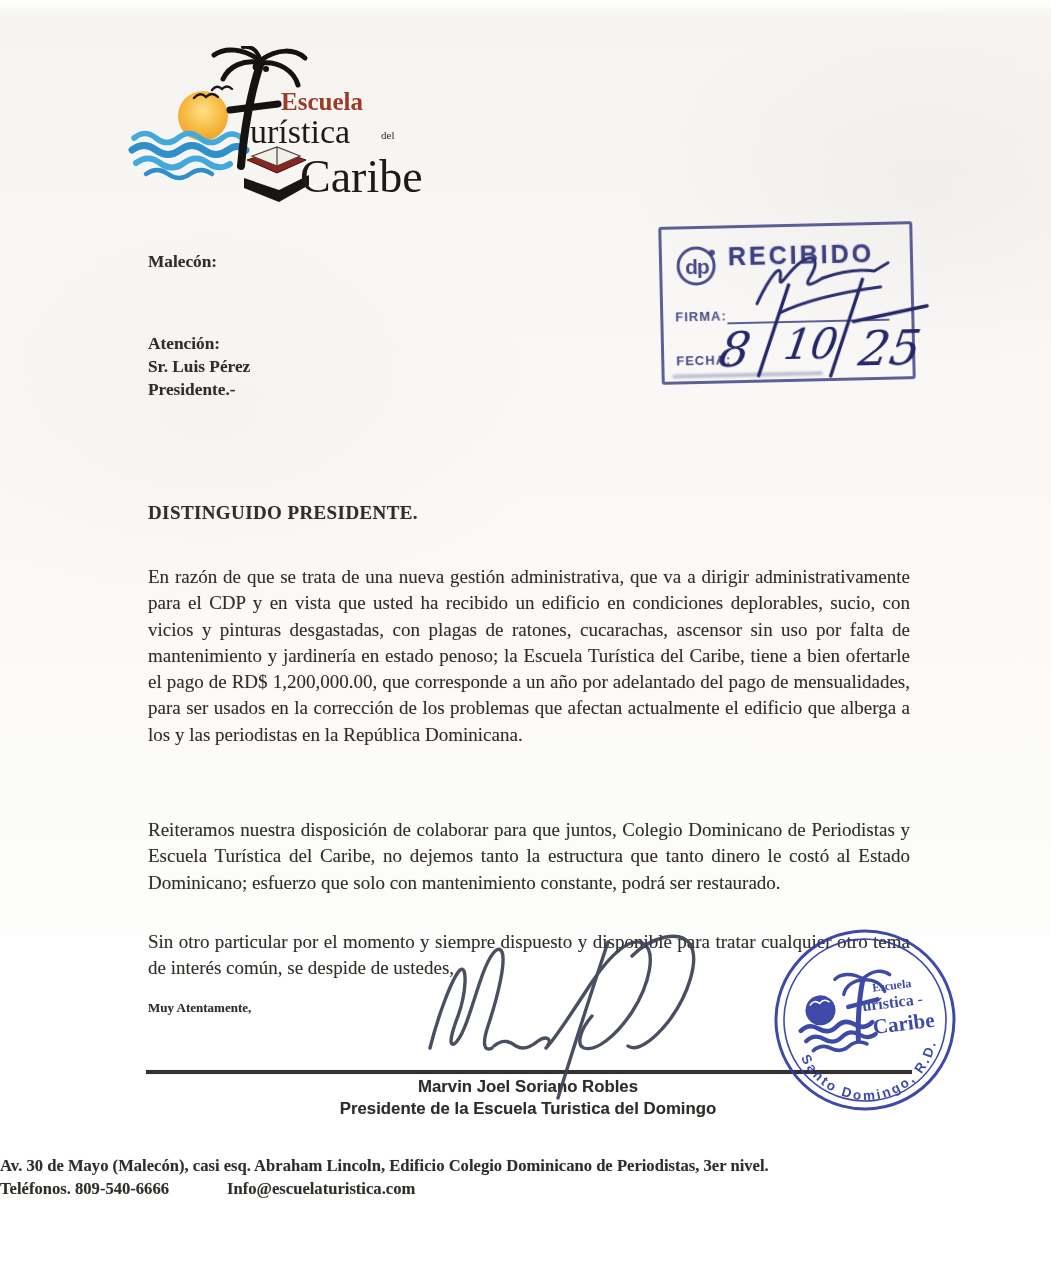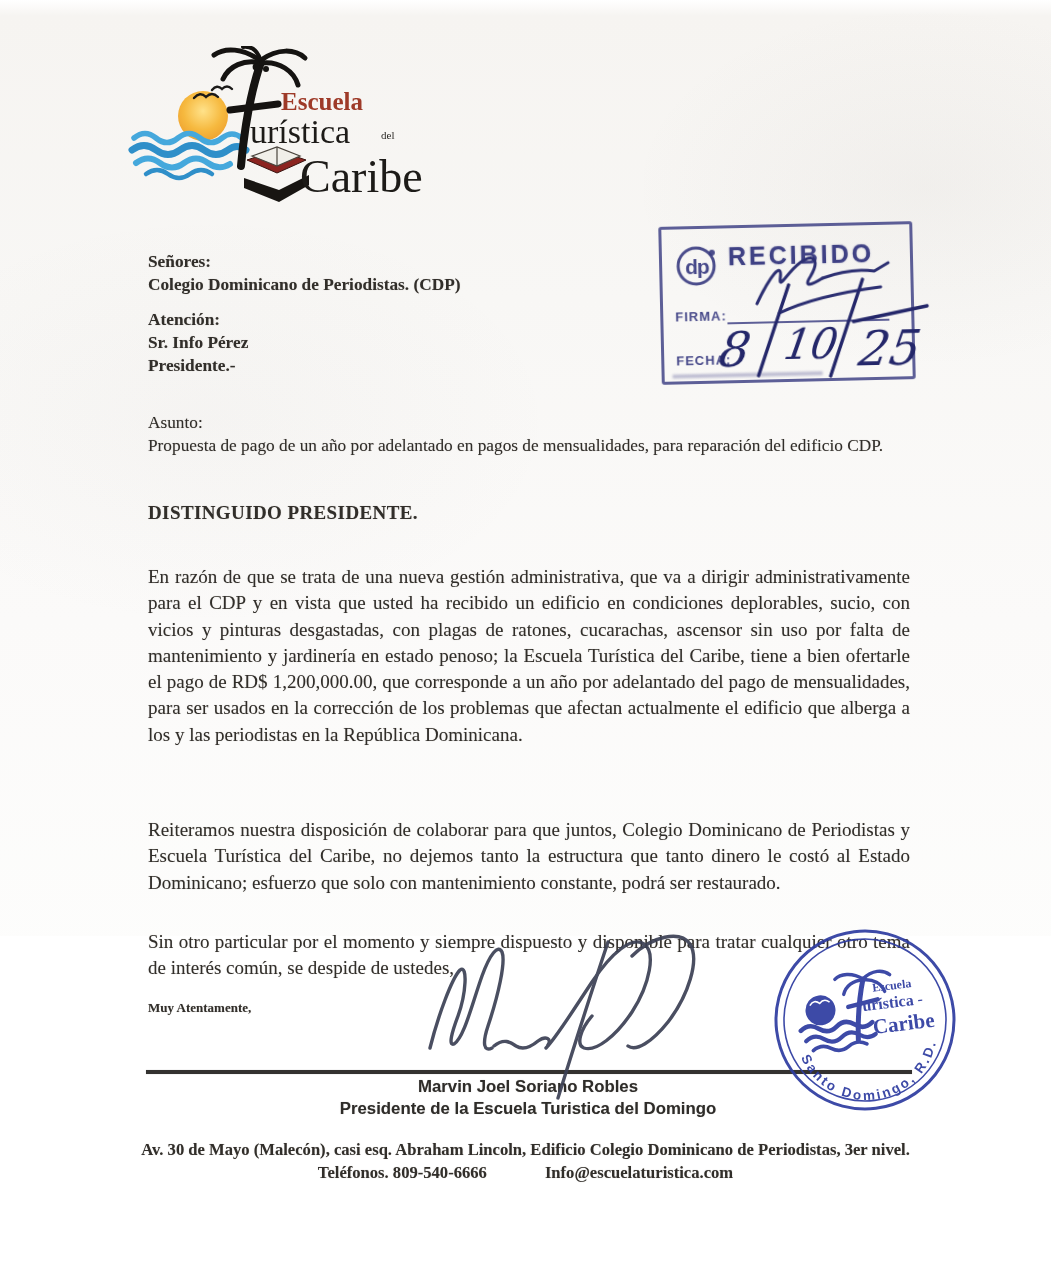--- a/index.html
+++ b/index.html
@@ -14,21 +14,21 @@
   .txt{color:#312e2a;text-shadow:0 0 1px rgba(90,80,70,0.35);}
   .bold{font-weight:700;}
   .para{width:762px;font-size:19px;line-height:26.3px;text-align:justify;}
   .lines{font-size:17.3px;line-height:23px;}
   .subject{width:762px;font-size:17.3px;line-height:23px;text-align:left;}
   .salutation{font-size:19px;letter-spacing:0.4px;}
   .closing{font-size:13px;font-weight:bold;}
   .signer{width:500px;text-align:center;font-family:"Liberation Sans",sans-serif;
           font-weight:700;color:#2e2c29;text-shadow:0 0 1px rgba(80,75,65,0.35);
           font-size:16.8px;line-height:21.6px;}
-  .footer{width:1051px;text-align:center;font-weight:600;font-size:16.6px;line-height:23px;}
+  .footer{width:1051px;font-weight:600;font-size:16.6px;line-height:23px;margin-top:16px;}
   .footer .row2 span{display:inline-block;}
   .footer .gap{width:58px;}
   .rule{background:#343230;box-shadow:0 0 1px rgba(0,0,0,0.4);}
   
   .stampbox{width:248px;height:152px;border:3px solid rgba(58,61,130,0.82);
             border-radius:3px;transform:rotate(-1.3deg);
             color:rgba(55,58,128,0.92);font-family:"Liberation Sans",sans-serif;
             filter:blur(0.2px);}
   .stampbox .title{position:absolute;left:66px;top:14px;font-size:25px;font-weight:700;
             letter-spacing:3px;text-shadow:0 0 1.5px rgba(55,58,128,0.5);}
@@ -121,33 +121,28 @@
       </g>
       <g fill="none" stroke="#24276a" stroke-width="3.4" stroke-linecap="round">
         <path d="M86,6 L54,96"></path>
         <path d="M160,2 L126,98"></path>
         <path d="M150,44 L224,30"></path>
       </g>
     </svg>
   </div>
 
   <div class="abs txt lines bold" style="left:148px;top:250px;">
-    <div>Señores:</div>
-    <div>Colegio Dominicano de Periodistas. (CDP)</div>
-  </div>
-  <div class="abs txt lines bold" style="left:148px;top:308px;">
+    <div>Malecón:</div>
+  </div>
+  <div class="abs txt lines bold" style="left:148px;top:332px;">
     <div>Atención:</div>
-    <div>Sr. Info Pérez</div>
+    <div>Sr. Luis Pérez</div>
     <div>Presidente.-</div>
   </div>
 
-  <div class="abs txt subject" style="left:148px;top:411px;">
-    <div>Asunto:</div>
-    <div>Propuesta de pago de un año por adelantado en pagos de mensualidades, para reparación del edificio CDP.</div>
-  </div>
 
   <div class="abs txt bold salutation" style="left:148px;top:502px;">DISTINGUIDO PRESIDENTE.</div>
 
   <div class="abs txt para" style="left:148px;top:564px;">En razón de que se trata de una nueva gestión administrativa, que va a dirigir administrativamente para el CDP y en vista que usted ha recibido un edificio en condiciones deplorables, sucio, con vicios y pinturas desgastadas, con plagas de ratones, cucarachas, ascensor sin uso por falta de mantenimiento y jardinería en estado penoso;  la Escuela Turística del Caribe, tiene a bien ofertarle el pago de RD$ 1,200,000.00, que corresponde a un año por adelantado del pago de mensualidades, para ser usados en la corrección de los problemas que afectan actualmente el edificio que alberga a los y las periodistas en la República Dominicana.</div>
   <div class="abs txt para" style="left:148px;top:817px;">Reiteramos nuestra disposición de colaborar para que juntos, Colegio Dominicano de Periodistas y Escuela Turística del Caribe, no dejemos tanto la estructura que tanto dinero le costó al Estado Dominicano; esfuerzo que solo con mantenimiento constante, podrá ser restaurado.</div>
   <div class="abs txt para" style="left:148px;top:929px;">Sin otro particular por el momento y siempre dispuesto y disponible para tratar cualquier otro tema de interés común, se despide de ustedes,</div>
 
   <div class="abs txt closing" style="left:148px;top:1000px;">Muy Atentamente,</div>
 
   <svg class="abs seal" style="left:768px;top:923px;z-index:4;" width="194" height="194" viewBox="0 0 194 194">

